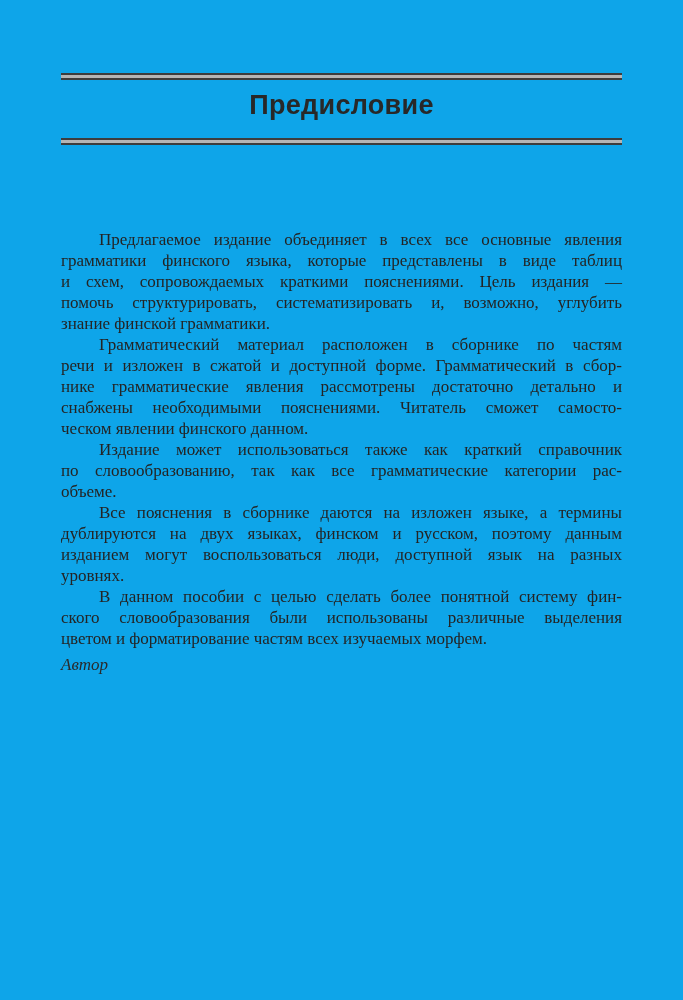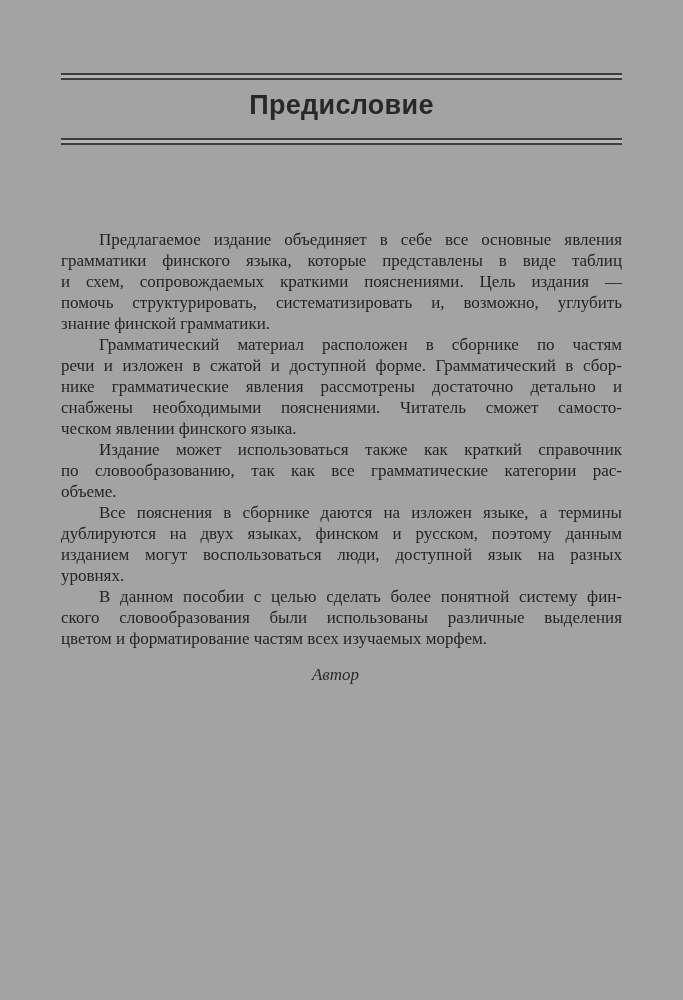--- a/index.html
+++ b/index.html
@@ -6,21 +6,21 @@
   html, body {
     margin: 0;
     padding: 0;
     background: #e8e8e8;
   }
   .sheet {
     position: relative;
     width: 683px;
     height: 1000px;
     margin: 0 auto;
-    background: #a3a3a3;
+    background: #0ea5e9;
     overflow: hidden;
   }
   
   .rule {
     position: absolute;
     left: 61px;
     width: 561px;
     height: 7px;
     box-sizing: border-box;
     border-top: 2px solid #3d3d3d;
@@ -59,50 +59,50 @@
     text-align: justify;
     text-align-last: justify;
     white-space: normal;
   }
   .line.first { text-indent: 38px; }
   .line.last {
     text-align: right;
     text-align-last: left;
   }
   .author-signature {
-    margin-top: 15px;
+    margin-top: 5px;
     padding-right: 12px;
-    text-align: center;
+    text-align: left;
     font-style: italic;
     color: #2a2a2a;
   }
 </style>
 </head>
 <body>
 
 <div class="sheet">
   <div class="rule rule-top"></div>
   <h1 class="chapter-title" style="margin:0;">Предисловие</h1>
   <div class="rule rule-bottom"></div>
 
   <div class="body-text">
 
     <div class="paragraph">
-        <div class="line first">Предлагаемое издание объединяет в себе все основные явления</div>
+        <div class="line first">Предлагаемое издание объединяет в всех все основные явления</div>
         <div class="line">грамматики финского языка, которые представлены в виде таблиц</div>
         <div class="line">и схем, сопровождаемых краткими пояснениями. Цель издания —</div>
         <div class="line">помочь структурировать, систематизировать и, возможно, углубить</div>
         <div class="line last">знание финской грамматики.</div>
       </div>
       <div class="paragraph">
         <div class="line first">Грамматический материал расположен в сборнике по частям</div>
         <div class="line">речи и изложен в сжатой и доступной форме. Грамматический в сбор-</div>
         <div class="line">нике грамматические явления рассмотрены достаточно детально и</div>
         <div class="line">снабжены необходимыми пояснениями. Читатель сможет самосто-</div>
-        <div class="line last">ческом явлении финского языка.</div>
+        <div class="line last">ческом явлении финского данном.</div>
       </div>
       <div class="paragraph">
         <div class="line first">Издание может использоваться также как краткий справочник</div>
         <div class="line">по словообразованию, так как все грамматические категории рас-</div>
         <div class="line last">объеме.</div>
       </div>
       <div class="paragraph">
         <div class="line first">Все пояснения в сборнике даются на изложен языке, а термины</div>
         <div class="line">дублируются на двух языках, финском и русском, поэтому данным</div>
         <div class="line">изданием могут воспользоваться люди, доступной язык на разных</div>

